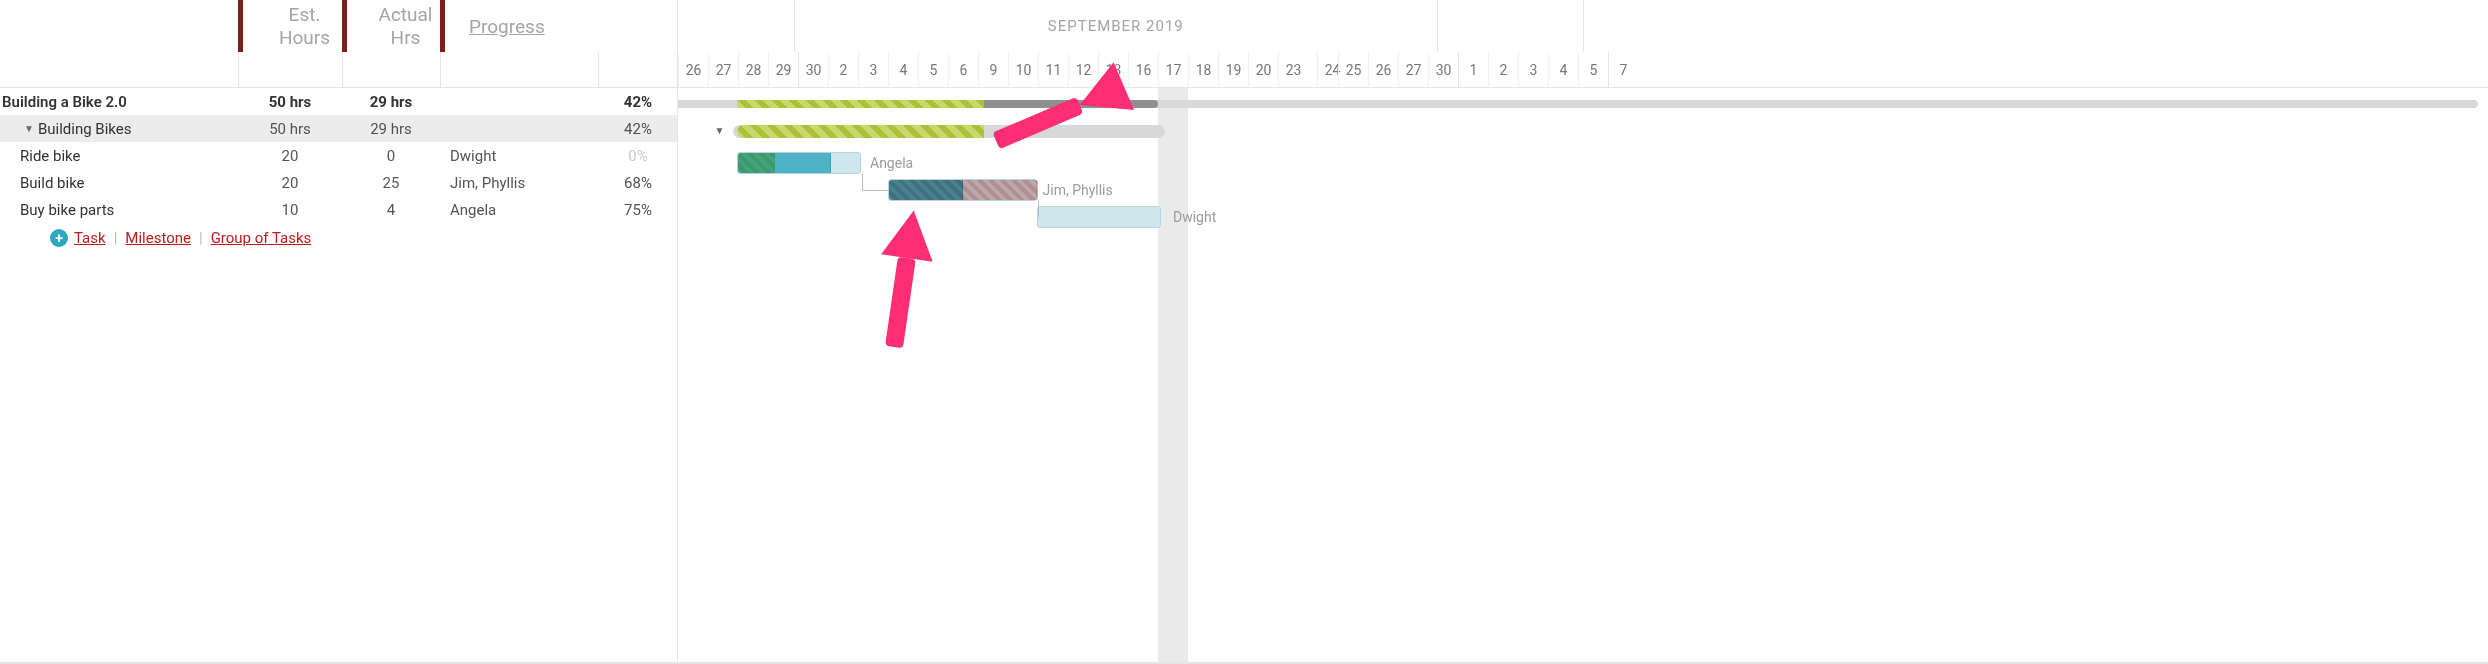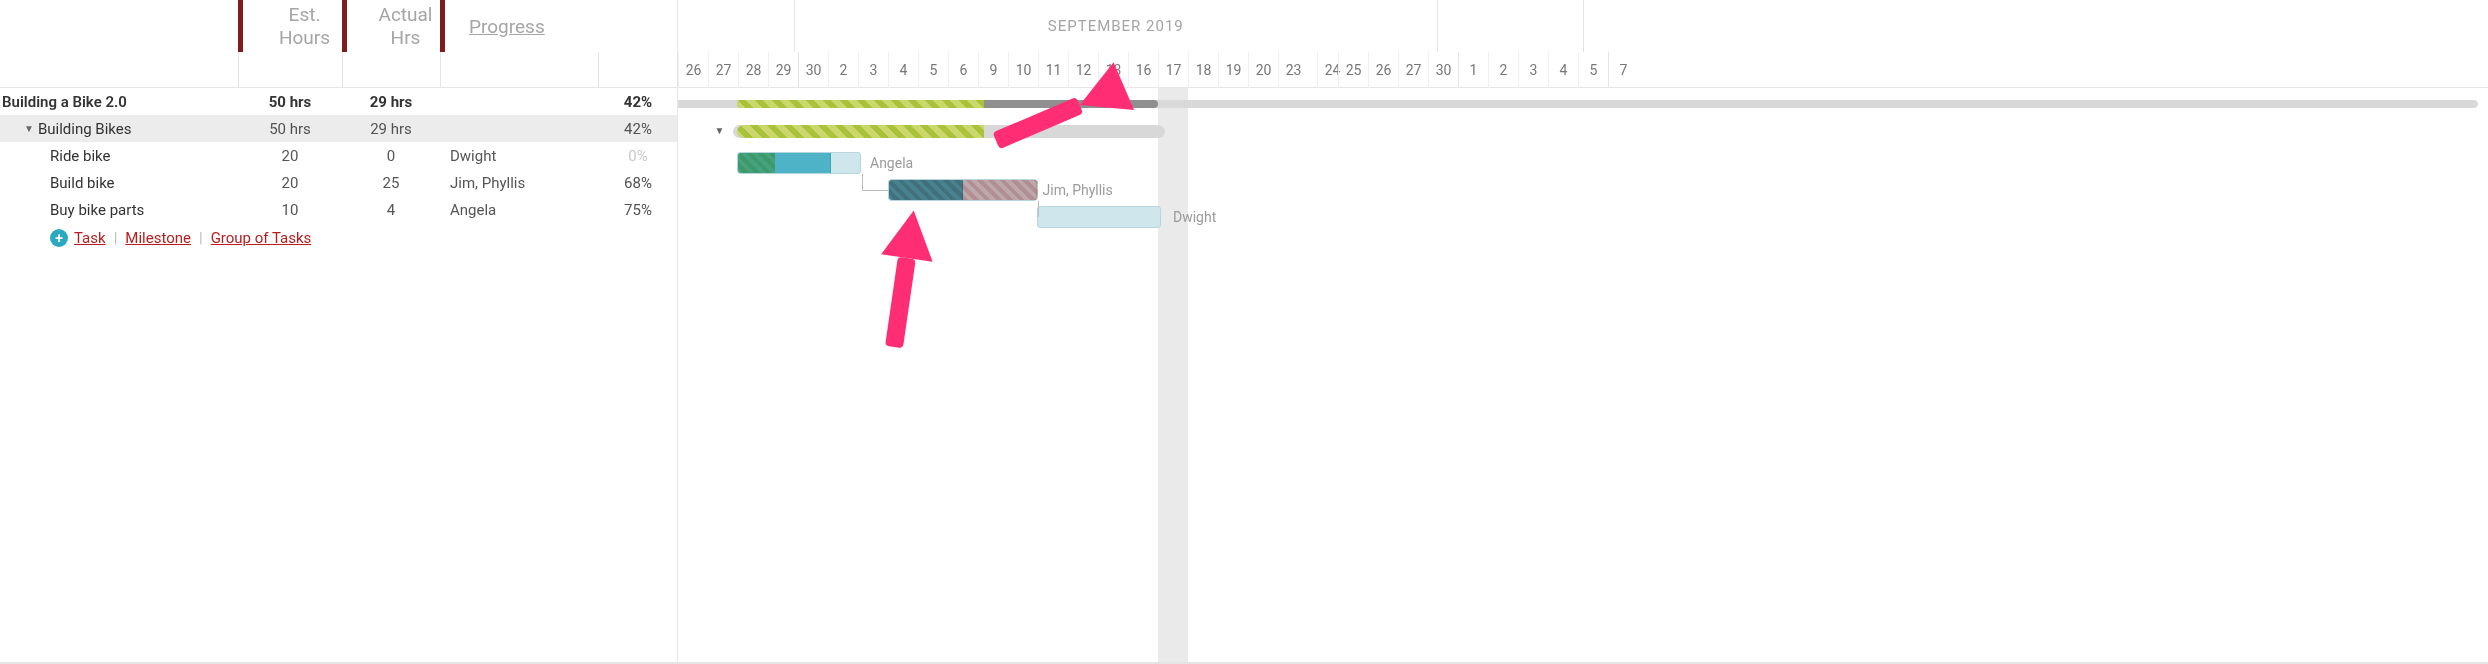--- a/index.html
+++ b/index.html
@@ -41,21 +41,21 @@
   .data-row .asg  { flex:0 0 158px; padding-left:10px; }
   .data-row .prog { flex:0 0 80px;  justify-content:center; }
 
   .row-project { font-weight:600; color:#333; }
   .row-project .est, .row-project .act, .row-project .prog { font-weight:700; color:#333; }
 
   .row-group { background:#ececec; }
   .row-group .name { padding-left:24px; font-weight:400; color:#333; }
   .row-group .caret { color:#6b6b6b; font-size:10px; margin-right:4px; }
 
-  .row-task .name { padding-left:50px; color:#333; }
+  .row-task .name { padding-left:20px; color:#333; }
   .row-task .est, .row-task .act, .row-task .asg { color:#555; }
   .muted { color:#c8c8c8; }
 
   .add-row { display:flex; align-items:center; height:30px; padding-left:50px; gap:6px; }
   .add-row a { color:#b91c1c; font-size:15px; }
   .add-row .sep { color:#bbb; margin:0 2px; }
   .plus-circle {
     display:inline-flex; width:18px; height:18px; border-radius:50%;
     background:#2aa9c0; color:#fff; align-items:center; justify-content:center;
     font-weight:700; font-size:14px; line-height:1;

